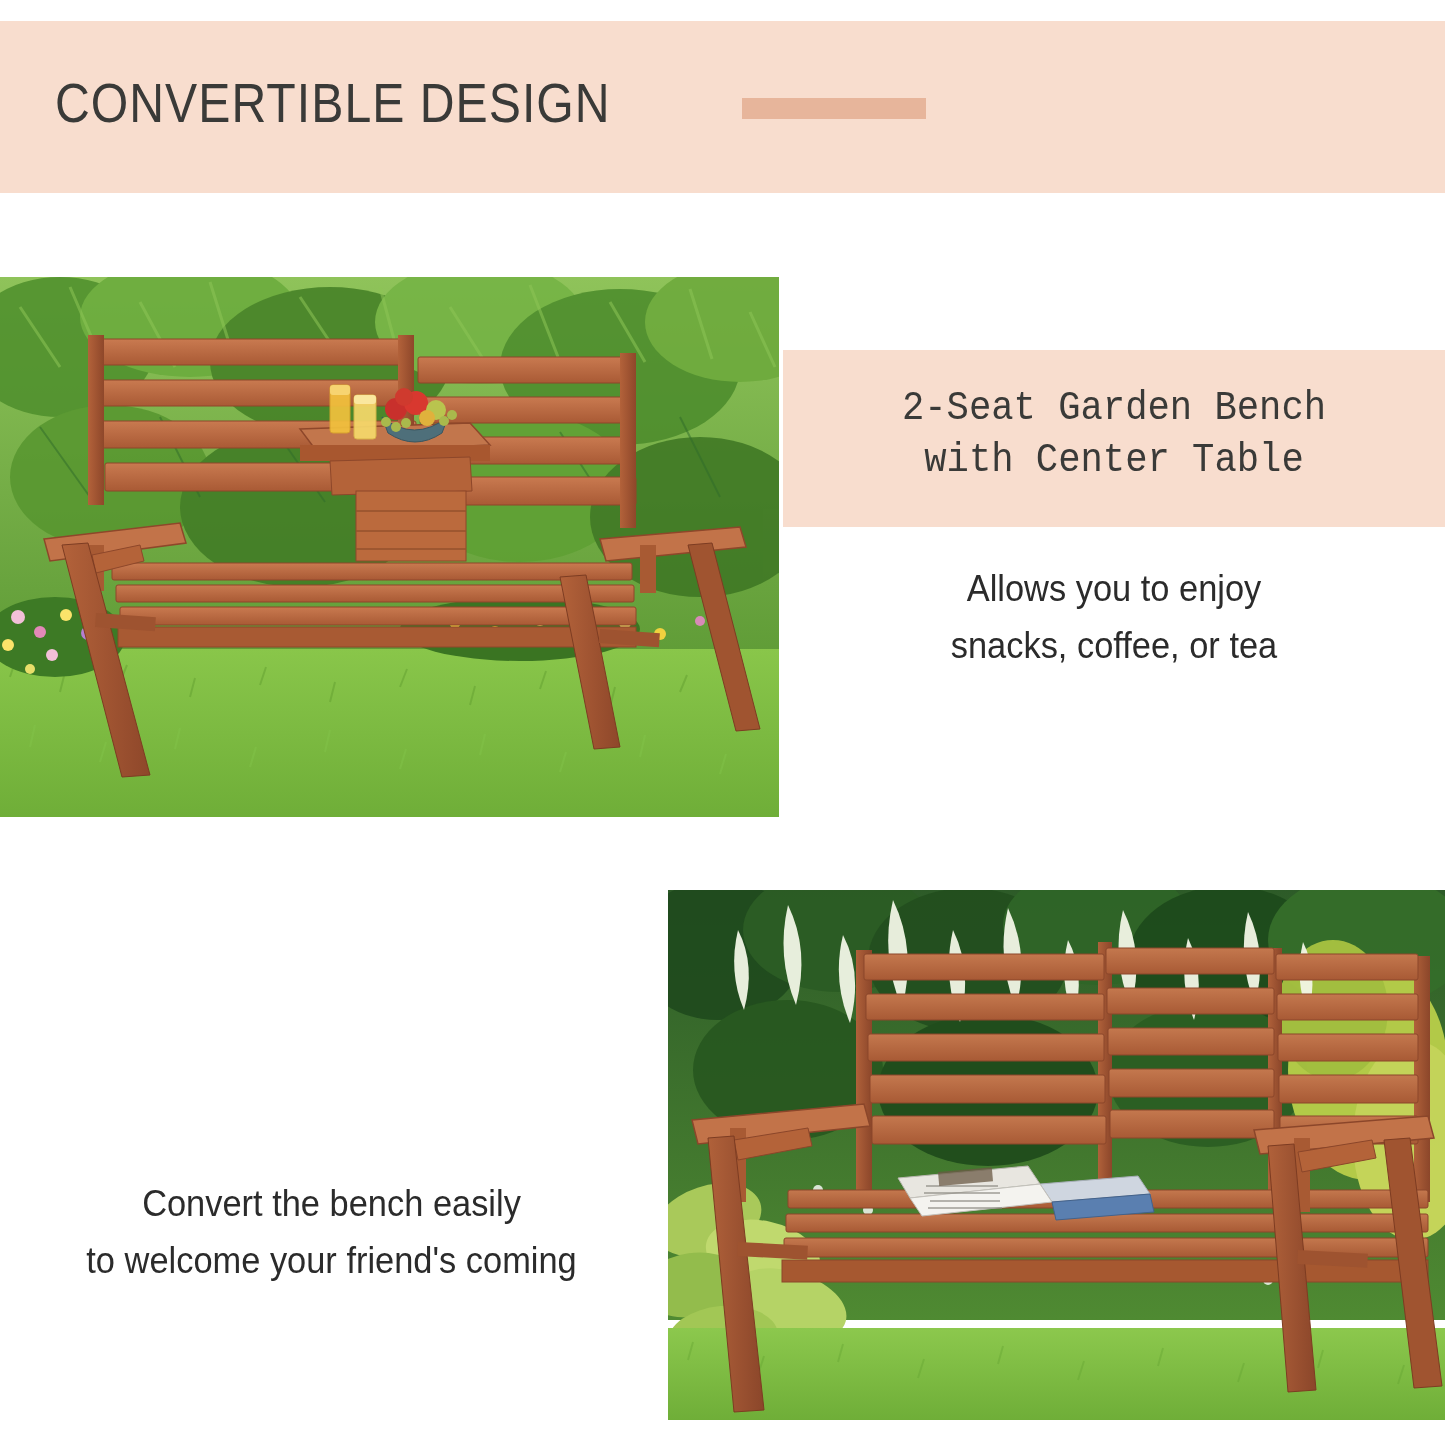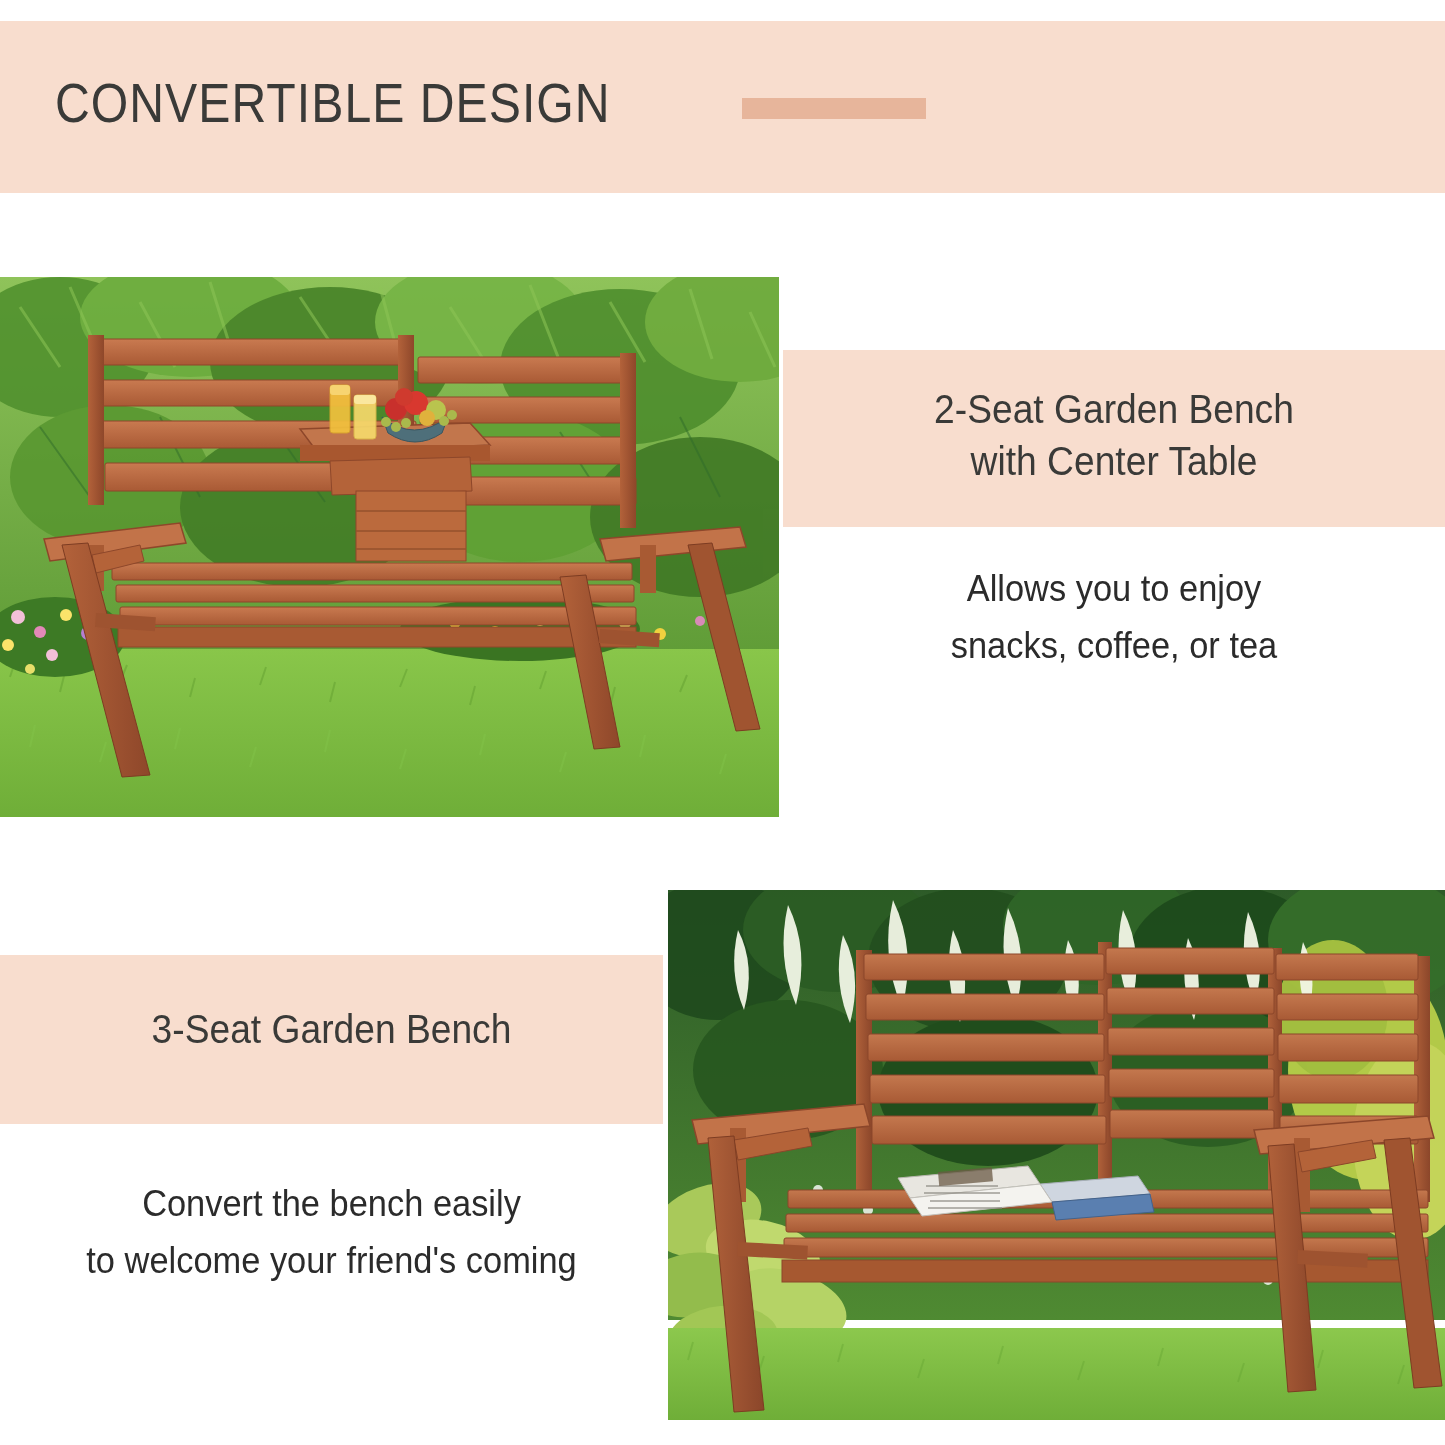--- a/index.html
+++ b/index.html
@@ -37,21 +37,21 @@
     font-size:40px;line-height:1.30;font-weight:400;
     transform:scaleX(0.93);
   }
   .body-text{
     position:absolute;text-align:center;color:#2b2b2b;
     font-size:37px;line-height:1.55;font-weight:300;
     transform:scaleX(0.93);
   }
 
   
-  #band-top   {left:783px;top:350px;width:662px;height:177px;}
+  #band-top   {left:783px;top:350px;width:662px;height:177px;font-family:Liberation Mono, monospace;}
   #band-top .band-text{top:33px;}
   #text-top   {left:783px;top:560px;width:662px;}
 
   #band-bottom{left:0px;top:955px;width:663px;height:169px;}
   #band-bottom .band-text{top:48px;}
   #text-bottom{left:0px;top:1175px;width:663px;}
 
   
   .photo{position:absolute;overflow:hidden;}
   #photo-top   {left:0px;top:277px;width:779px;height:540px;}
@@ -222,25 +222,20 @@
     <div class="band-text">
       <div>2-Seat Garden Bench</div>
       <div>with Center Table</div>
     </div>
   </div>
   <div class="body-text" id="text-top">
     <div>Allows you to enjoy</div>
     <div>snacks, coffee, or tea</div>
   </div>
 
-  <div class="band" id="band-bottom">
-    <div class="band-text">
-      <div>3-Seat Garden Bench</div>
-    </div>
-  </div>
   <div class="body-text" id="text-bottom">
     <div>Convert the bench easily</div>
     <div>to welcome your friend's coming</div>
   </div>
 
   <div class="photo" id="photo-bottom">
     <svg viewBox="0 0 777 530" preserveAspectRatio="none">
       <defs>
         <linearGradient id="bg2" x1="0" y1="0" x2="0" y2="1">
           <stop offset="0" stop-color="#2d5b28"></stop>

